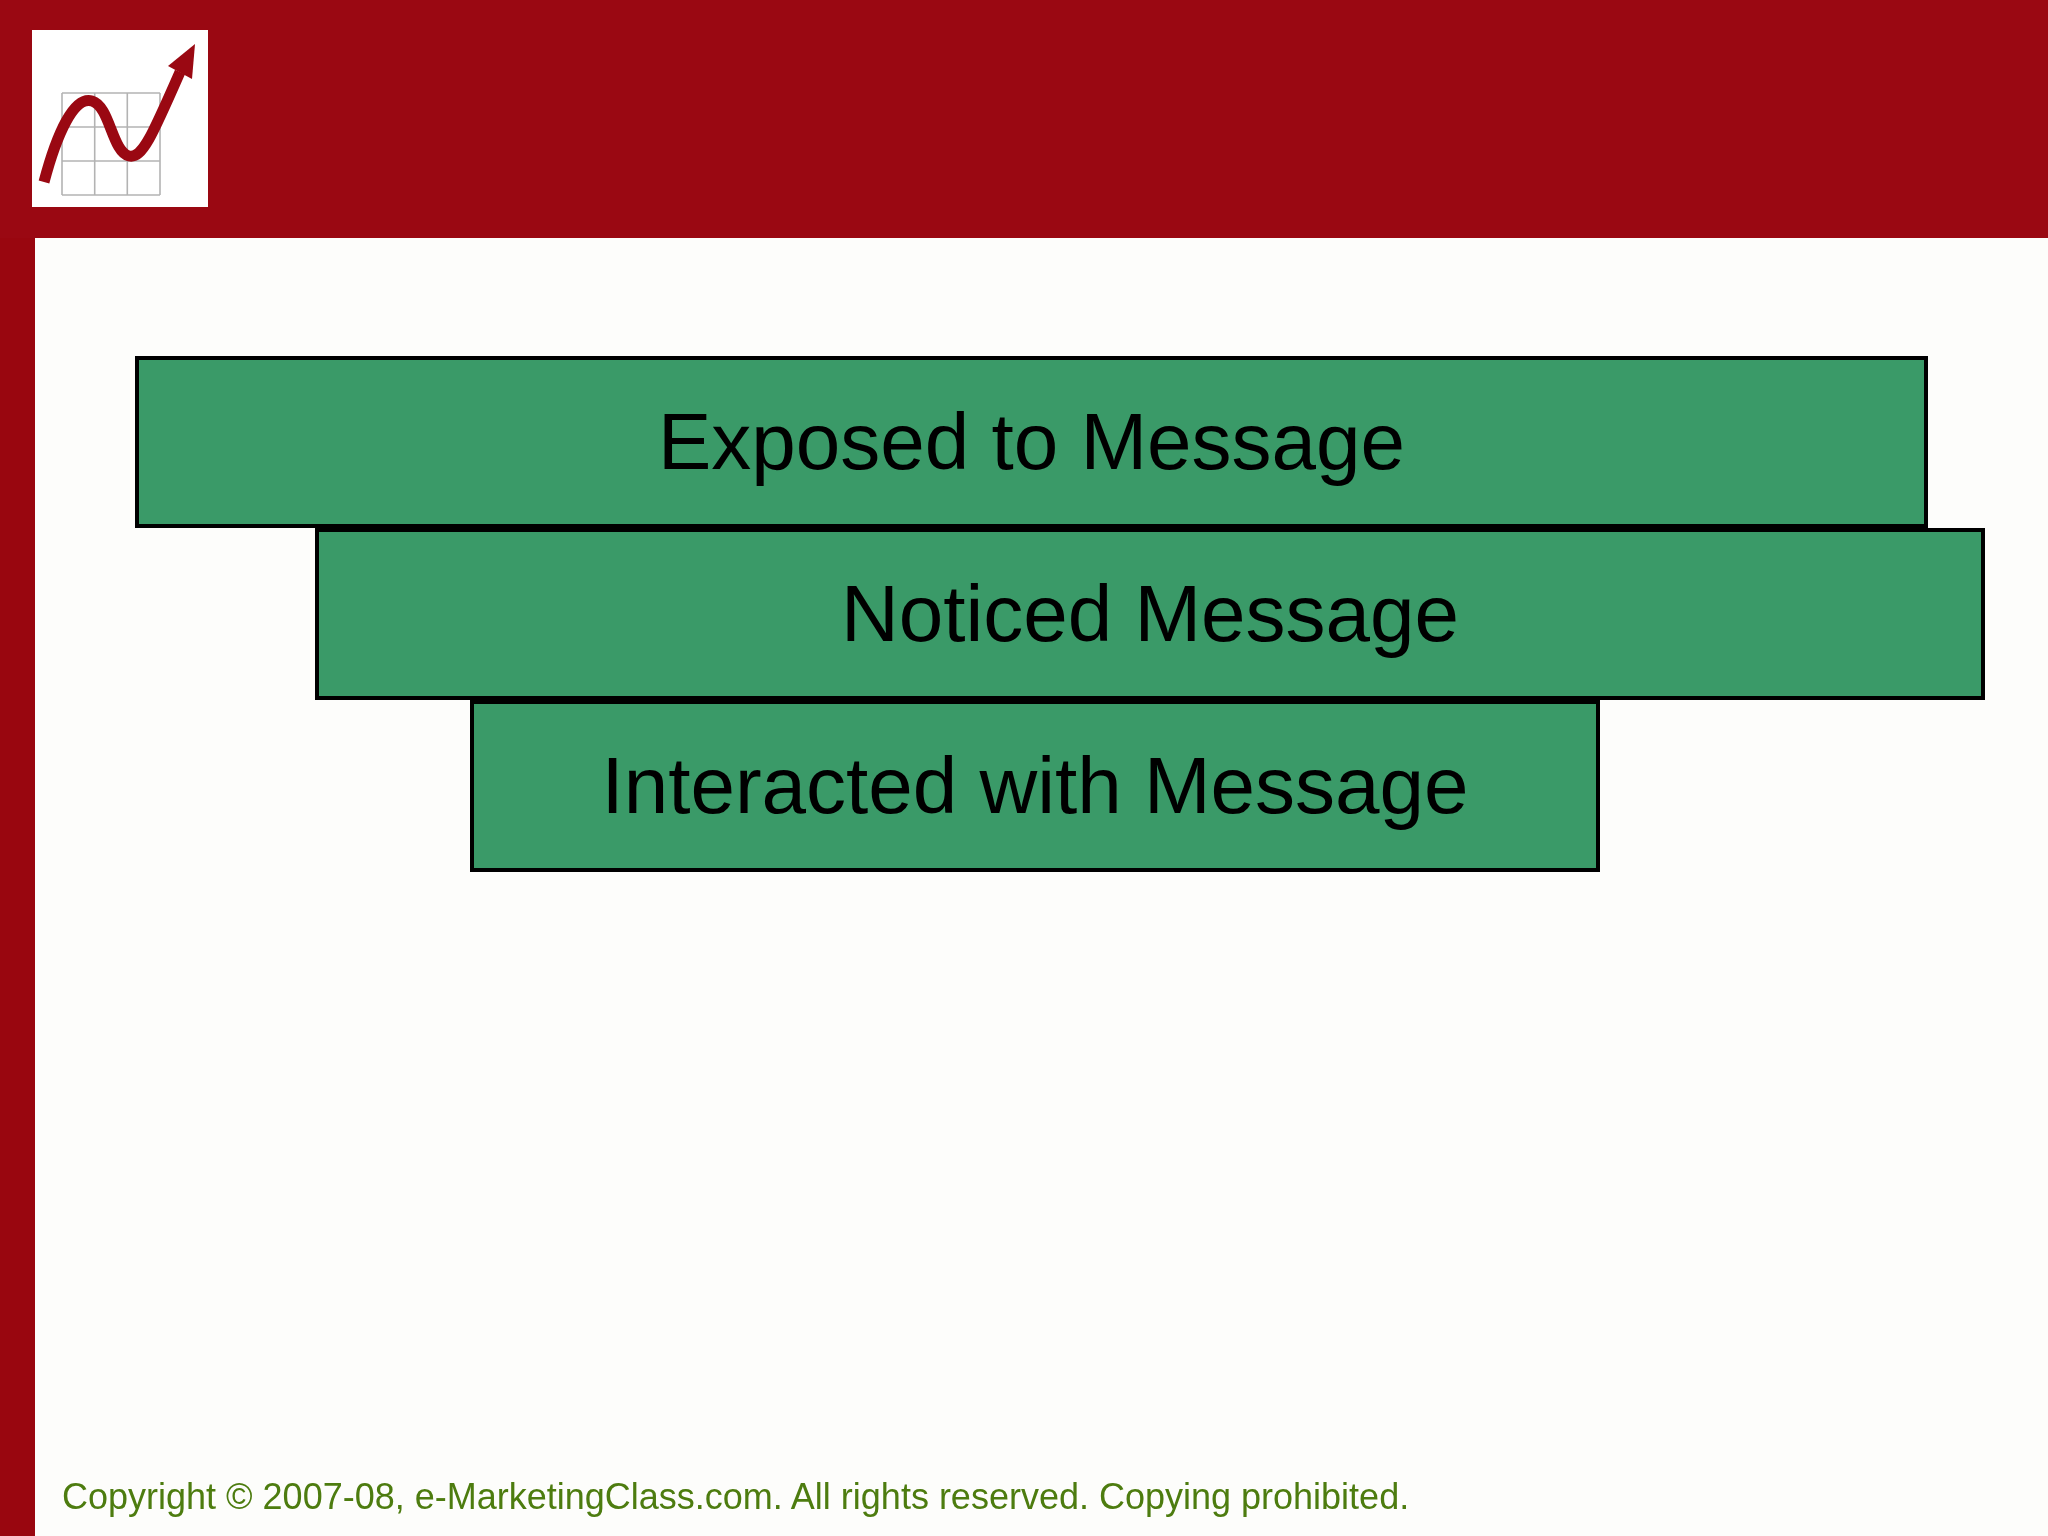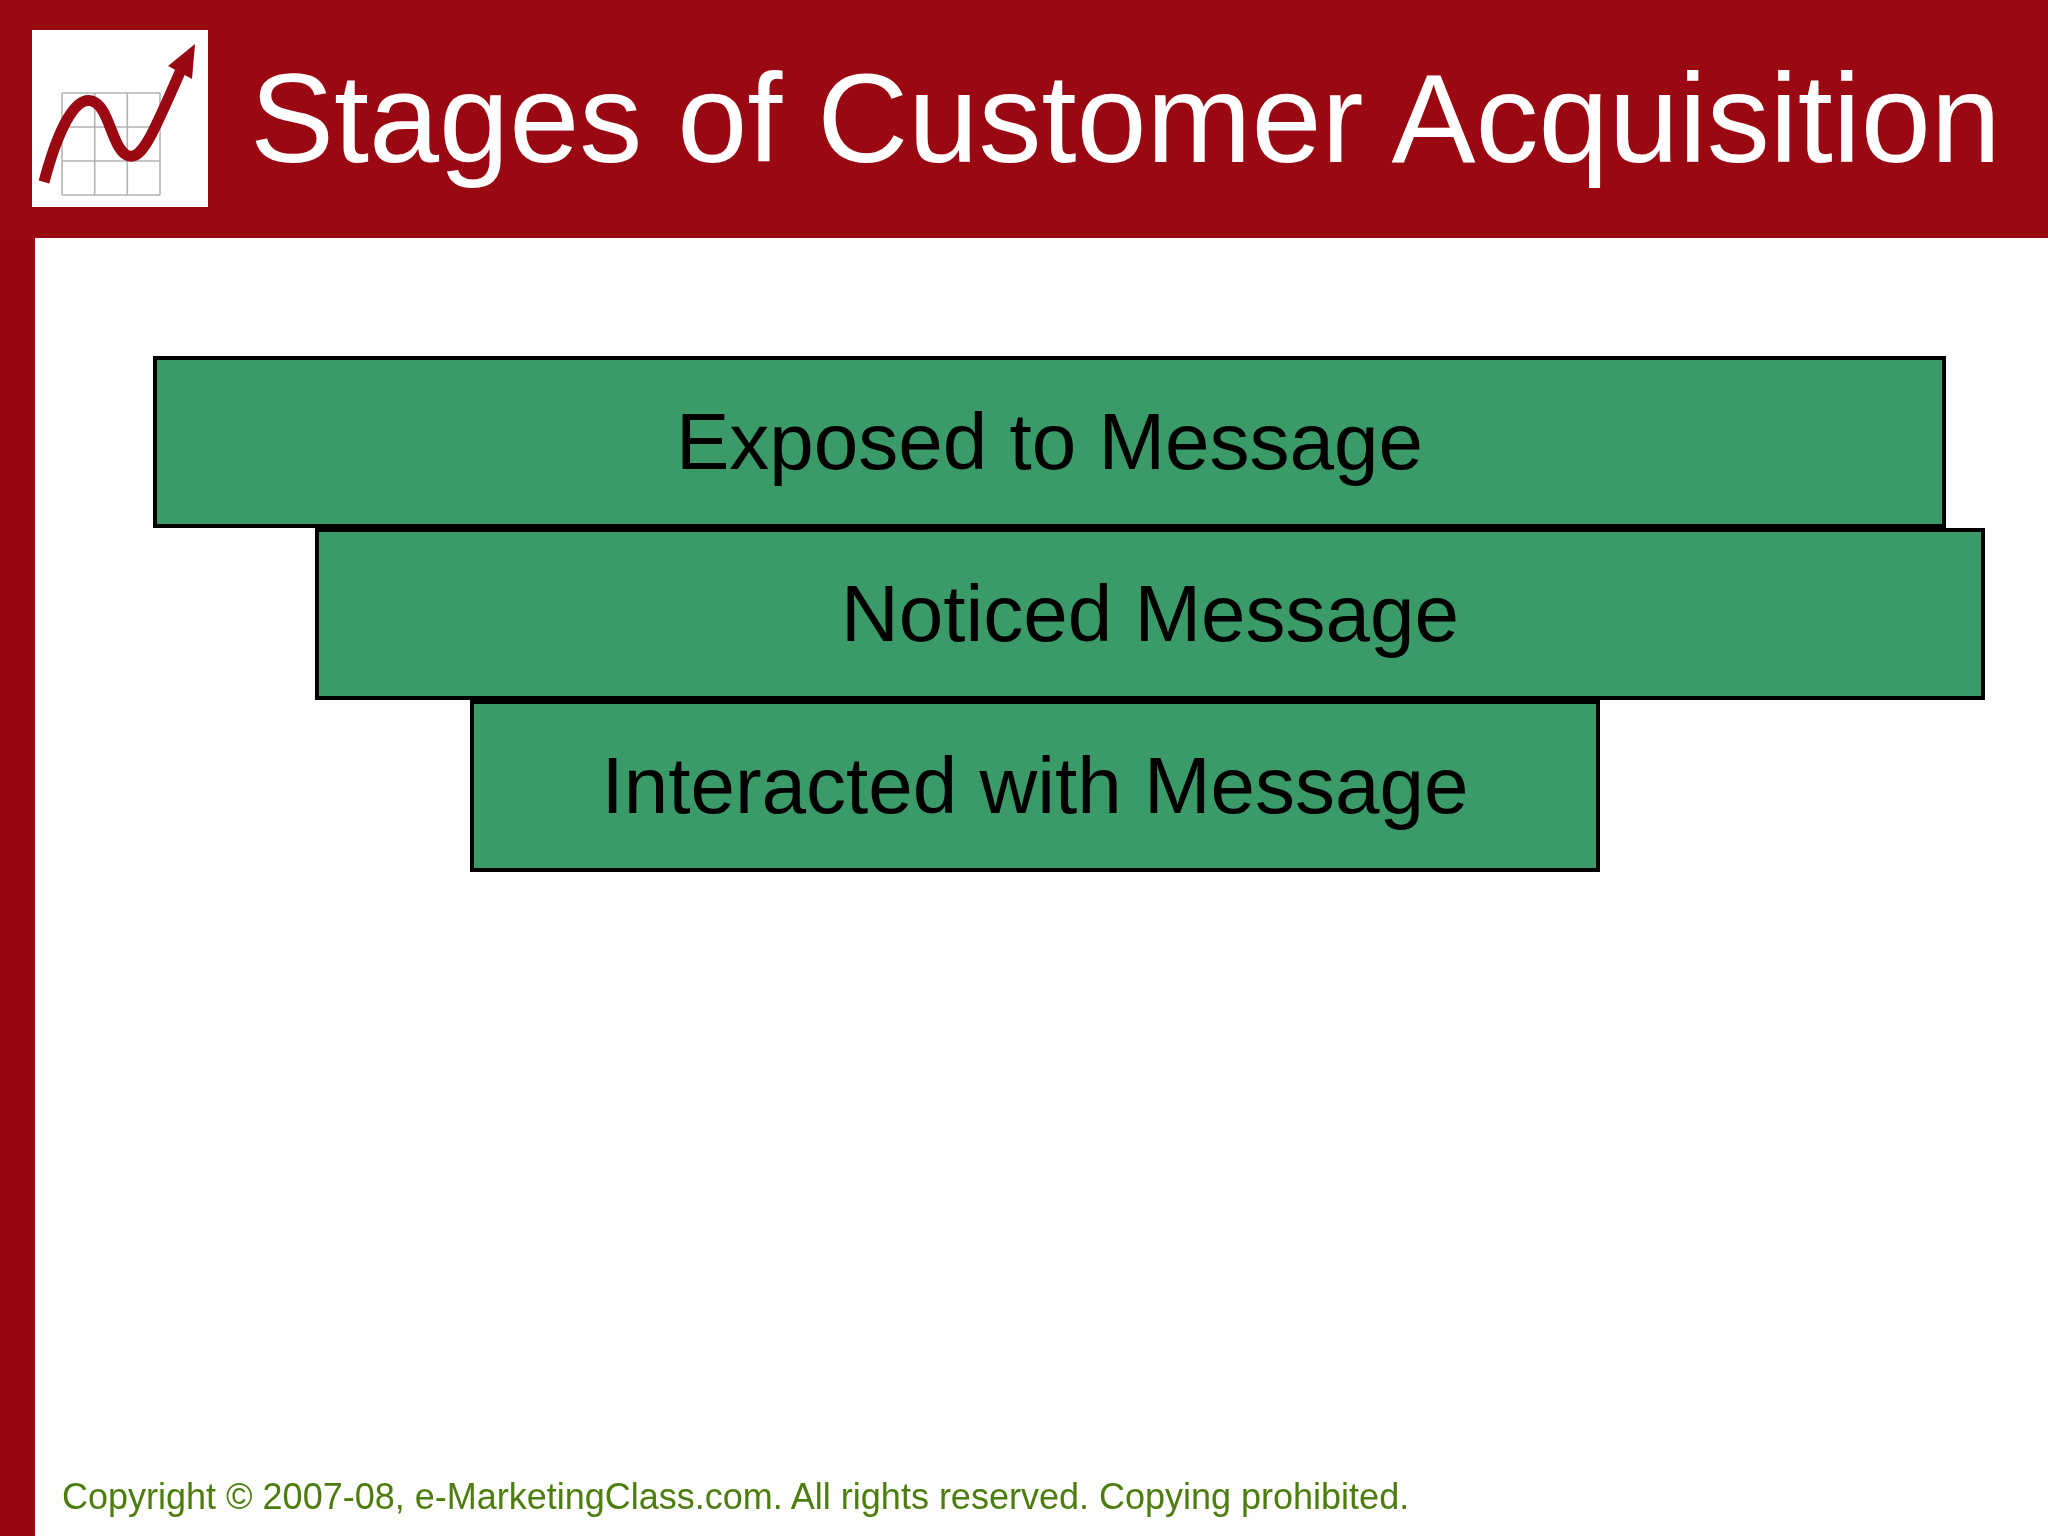--- a/index.html
+++ b/index.html
@@ -53,21 +53,21 @@
     background: #3a9a68;
     border: 4px solid #000000;
     box-sizing: border-box;
     display: flex;
     align-items: center;
     justify-content: center;
     font-size: 80px;
     color: #000000;
     white-space: nowrap;
   }
-  .stage-1 { left: 153px; top: 356px; width: 1793px; }
+  .stage-1 { left: 135px; top: 356px; width: 1793px; }
   .stage-2 { left: 315px; top: 528px; width: 1670px; }
   .stage-3 { left: 470px; top: 700px; width: 1130px; }
 
   
   .footer-copyright {
     position: absolute;
     left: 62px; top: 1476px;
     font-size: 36px;
     color: #4d7c0f;
     white-space: nowrap;
@@ -91,21 +91,20 @@
         <line x1="30" y1="63" x2="30" y2="165"></line>
         <line x1="62.7" y1="63" x2="62.7" y2="165"></line>
         <line x1="95.3" y1="63" x2="95.3" y2="165"></line>
         <line x1="128" y1="63" x2="128" y2="165"></line>
       </g>
 
       <path d="M 12 152 C 25 103, 42 66, 60 71 C 78 76, 80 122, 97 126 C 110 129, 120 106, 148 42" fill="none" stroke="#9a0812" stroke-width="11"></path>
       <polygon points="163,14 160,49 136,36" fill="#9a0812"></polygon>
     </svg>
   </div>
-  <div class="slide-title">Stages of Customer Acquisition</div>
 </div>
 
 <div class="stage stage-1">Exposed to Message</div>
 
 <div class="stage stage-2">Noticed Message</div>
 
 <div class="stage stage-3">Interacted with Message</div>
 
 <div class="footer-copyright">Copyright © 2007-08, e-MarketingClass.com. All rights reserved. Copying prohibited.</div>
 

